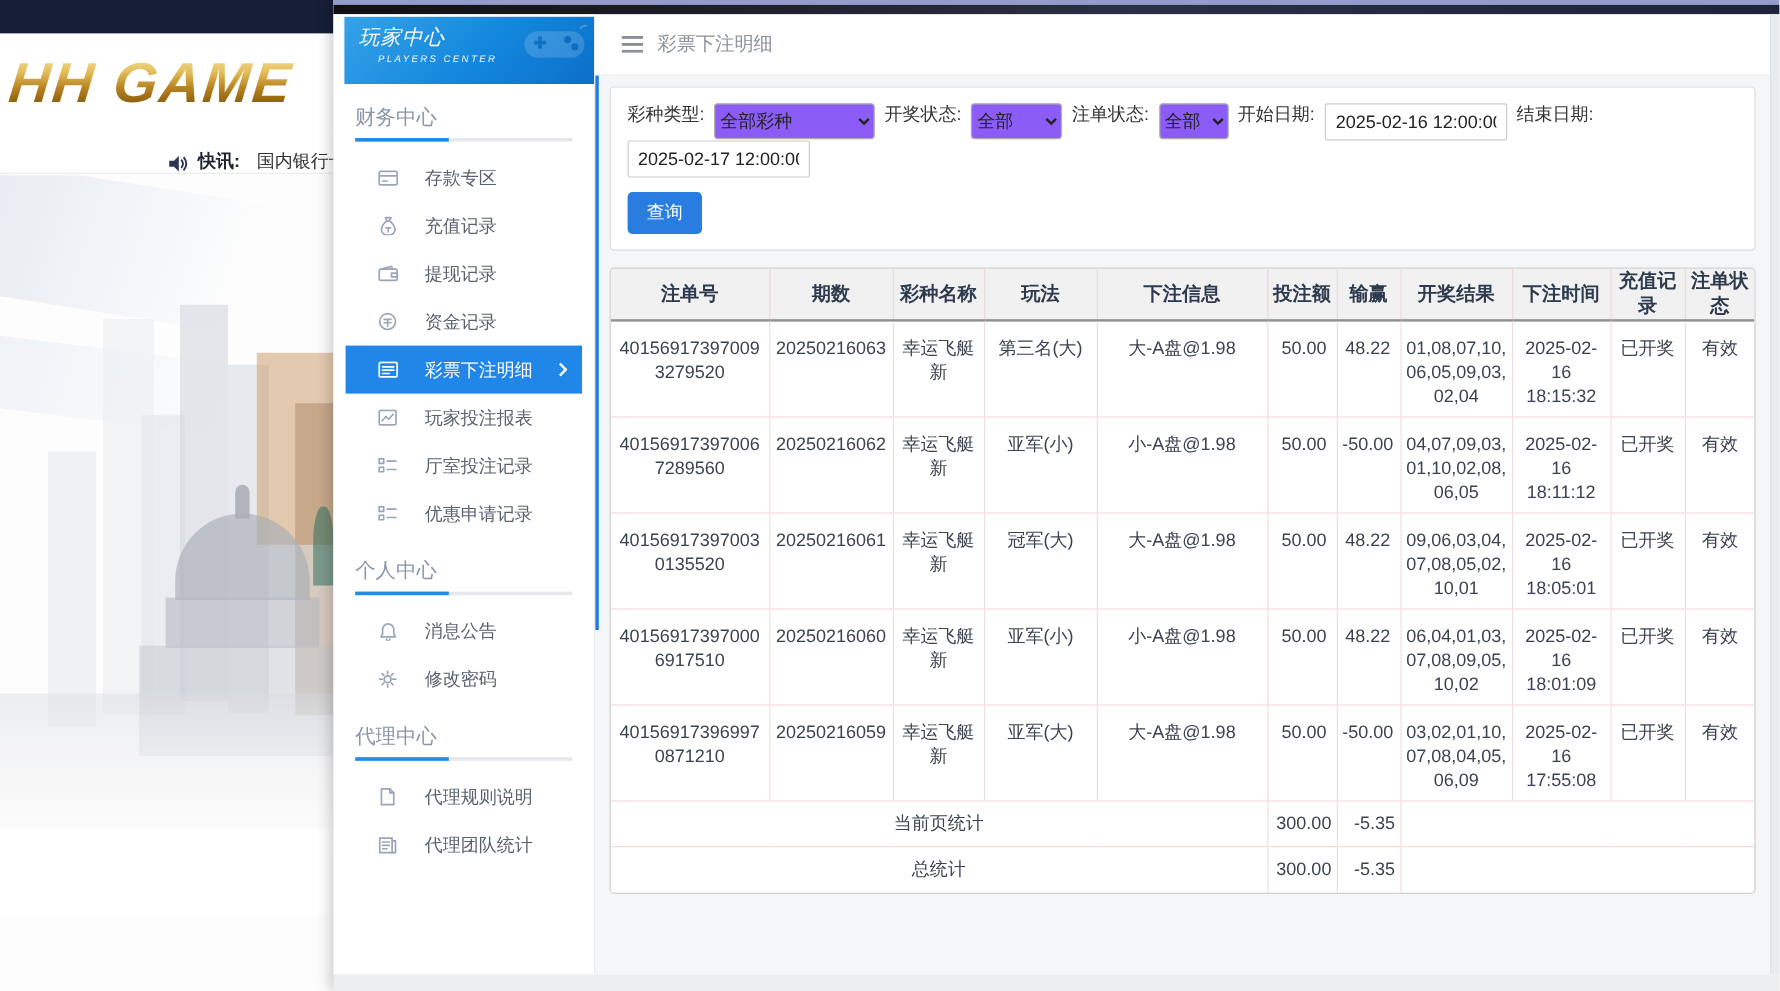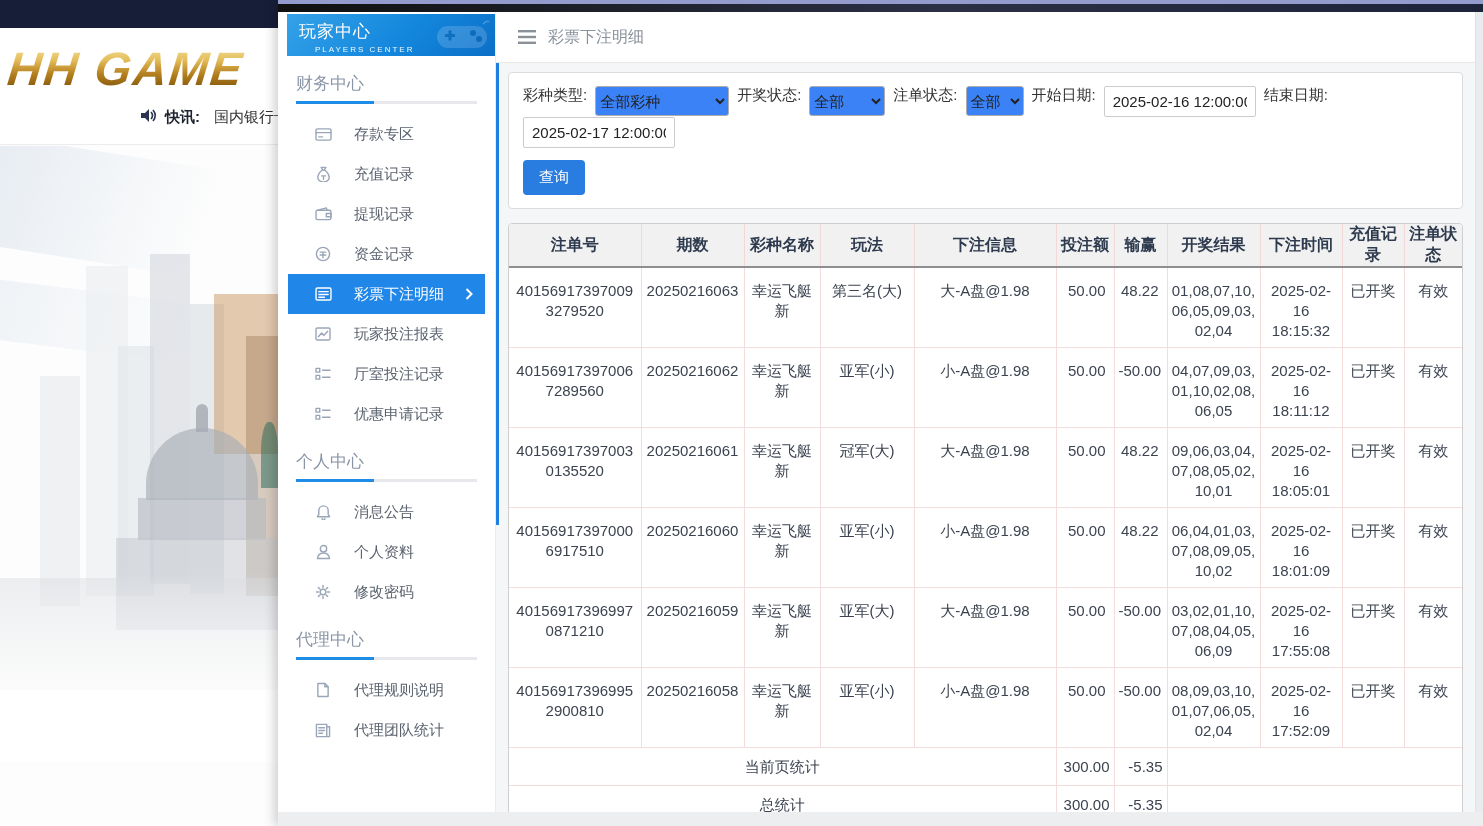--- a/index.html
+++ b/index.html
@@ -6,21 +6,21 @@
   html,body { width:1483px; height:826px; overflow:hidden; font-family:"Liberation Sans","DejaVu Sans",sans-serif; background:#fff; }
   .stage { position:relative; width:1483px; height:826px; overflow:hidden; }
 
   
   .left-page { position:absolute; left:0; top:0; width:278px; height:826px; background:#fdfdfd; overflow:hidden; }
   .left-topbar { height:28px; background:#171e38; }
   .logo-band { height:80px; background:#fff; display:flex; align-items:center; overflow:hidden; white-space:nowrap; }
   .logo-text { font-size:47px; font-weight:bold; font-style:italic; letter-spacing:2px; padding-left:8px;
     background:linear-gradient(180deg,#f6e6a6 5%,#e4bc5a 35%,#b5801f 60%,#8f6210 80%,#caa14a 100%);
     -webkit-background-clip:text; background-clip:text; color:transparent; transform:skewX(-6deg); }
-  .ticker-band { height:37px; background:#fff; border-bottom:1px solid #ececec; display:flex; align-items:flex-start; white-space:nowrap; padding-left:140px; }
+  .ticker-band { height:37px; background:#fff; border-bottom:1px solid #ececec; display:flex; align-items:flex-end; white-space:nowrap; padding-left:140px; }
   .ticker-band .spk { margin-right:8px; display:inline-flex; }
   .ticker-label { font-weight:bold; color:#1f2430; font-size:15px; margin-right:14px; }
   .ticker-text { color:#333; font-size:15px; }
 
   .city-art { position:absolute; left:0; top:146px; width:278px; height:616px; overflow:hidden; }
   .city-art div { position:absolute; }
   .streak { top:10px; left:-90px; width:430px; height:110px; transform:rotate(9deg);
     background:linear-gradient(100deg, rgba(176,194,214,.38), rgba(176,194,214,0) 70%); }
   .streak2 { top:150px; left:-60px; width:380px; height:60px; transform:rotate(7deg);
     background:linear-gradient(100deg, rgba(176,194,214,.22), rgba(176,194,214,0) 70%); }
@@ -41,22 +41,22 @@
 
   
   .panel { position:absolute; left:278px; top:0; width:1205px; height:826px; box-shadow:-4px 0 10px rgba(0,0,0,.18); }
   .top-lavender { height:4px; background:#949cce; }
   .top-dark { height:8px; background:linear-gradient(90deg,#101010,#2b3045 55%,#1d2338); }
   .panel-body { display:flex; height:800px; background:#f5f6f8; }
   .panel-bottom-strip { height:14px; background:#edeef0; }
 
   
   .sidebar { width:218px; background:#fff; flex:0 0 218px; overflow:hidden; border-right:1px solid #ececec; }
-  .sidebar-header { position:relative; margin:2px 0 0 9px; width:210px; height:42px; padding:6px 12px 16px 12px;
-    background:linear-gradient(135deg,#35a2e8 0%,#1387dd 55%,#0c6ec6 100%); color:#fff; }
+  .sidebar-header { position:relative; margin:2px 0 0 9px; width:210px; height:56px; padding:6px 12px 16px 12px;
+    background:linear-gradient(135deg,#35a2e8 0%,#1387dd 55%,#0c6ec6 100%); color:#fff;font-style:italic; }
   .sidebar-header .t1 { font-size:17px; letter-spacing:1px; }
   .sidebar-header .t2 { font-size:8px; letter-spacing:2px; margin-top:2px; opacity:.95;margin-left:16px; }
   .sidebar-header .pad { position:absolute; right:6px; top:4px; opacity:.45; }
   .side-section-title { margin:16px 18px 6px 18px; font-size:17px; color:#8a95a6; }
   .side-underline { margin:0 18px 10px 18px; height:3px; background:#e6e8ec; position:relative; }
   .side-underline i { position:absolute; left:0; top:0; height:3px; width:78px; background:#1f8ce8; display:block; }
   .side-item { height:40px; margin:0 10px; display:flex; align-items:center; padding-left:26px; cursor:pointer; color:#5a626e; }
   .side-item .side-icon { width:18px; height:18px; margin-right:22px; display:inline-flex; align-items:center; justify-content:center; }
   .side-item .side-icon svg { stroke:#9aa6b8; }
   .side-item .side-label { font-size:15px; }
@@ -70,21 +70,21 @@
   .hamburger { display:inline-flex; margin-right:12px; }
   .content-title { font-size:16px; color:#8a929c; }
   .blue-edge { position:absolute; left:0; top:51px; width:3px; height:462px; background:#1e7fe0; z-index:5; }
   .content-scroll { padding:9px 12px 0 12px; }
 
   .card { background:#fff; border:1px solid #dcdcdc; border-radius:4px; }
   .filter-card { padding:13px 14px; }
   .filter-row { display:flex; align-items:flex-start; flex-wrap:wrap; }
   .f-label { font-size:15px; color:#333; margin-right:4px; }
   .filter-row > * { margin-right:8px; }
-  select { height:30px; border:1px solid #adadad; border-radius:3px; background:#3b82f6; font-size:15px; color:#222; font-family:inherit; }
+  select { height:30px; border:1px solid #adadad; border-radius:3px; background:#8b5cf6; font-size:15px; color:#222; font-family:inherit; }
   .sel-lottery { width:134px; } .sel-draw { width:76px; } .sel-bet { width:58px; }
   .date-input { width:152px; height:31px; border:1px solid #ccc; border-radius:2px; font-size:15px; color:#222; padding:0 8px; font-family:inherit; }
   .btn-row { margin-top:12px; }
   .btn-search { background:#2a7de0; color:#fff; border:none; border-radius:4px; font-size:15px; padding:8px 16px; cursor:pointer; font-family:inherit; }
 
   .table-card { margin-top:14px; overflow:hidden; border-color:#cfcfcf; }
   table { width:100%; border-collapse:collapse; table-layout:fixed; }
   th { height:42px; background:#f1f1f1; font-size:16px; font-weight:bold; color:#2e3a4e; border-left:1px solid #f2d8d8; border-bottom:2px solid #8f8f8f; padding:0 2px; }
   th:first-child { border-left:none; }
   td { font-size:15px; color:#3c4350; text-align:center; vertical-align:top; padding:13px 4px 6px 4px;
@@ -257,29 +257,20 @@
               <span class="side-icon">
                 <svg width="15" height="16" viewBox="0 0 16 17" fill="none" stroke-width="1.5" stroke-linecap="round" stroke-linejoin="round">
                   <path d="M8 2 a5 5 0 0 1 5 5 v4 l1.5 2.5 h-13 L3 11 v-4 a5 5 0 0 1 5 -5 z"></path>
                   <path d="M6.5 15.5 a1.5 1.5 0 0 0 3 0"></path>
                 </svg>
               </span>
               <span class="side-label">消息公告</span>
             </div>
             <div class="side-item">
               <span class="side-icon">
-                <svg width="15" height="16" viewBox="0 0 16 17" fill="none" stroke-width="1.5" stroke-linecap="round" stroke-linejoin="round">
-                  <circle cx="8" cy="5" r="3.4"></circle>
-                  <path d="M1.5 15.5 q1 -6 6.5 -6 q5.5 0 6.5 6 z"></path>
-                </svg>
-              </span>
-              <span class="side-label">个人资料</span>
-            </div>
-            <div class="side-item">
-              <span class="side-icon">
                 <svg width="16" height="16" viewBox="0 0 17 17" fill="none" stroke-width="1.5" stroke-linecap="round" stroke-linejoin="round">
                   <circle cx="8.5" cy="8.5" r="3"></circle>
                   <path d="M8.5 1.5 v2.3 M8.5 13.2 v2.3 M1.5 8.5 h2.3 M13.2 8.5 h2.3 M3.6 3.6 l1.6 1.6 M11.8 11.8 l1.6 1.6 M13.4 3.6 l-1.6 1.6 M5.2 11.8 l-1.6 1.6"></path>
                 </svg>
               </span>
               <span class="side-label">修改密码</span>
             </div>
             <div class="side-section-title">代理中心</div>
             <div class="side-underline">
               <i></i>
@@ -436,33 +427,20 @@
                     <td>幸运飞艇新</td>
                     <td>亚军(大)</td>
                     <td>大-A盘@1.98</td>
                     <td class="num">50.00</td>
                     <td class="num">-50.00</td>
                     <td class="break">03,02,01,10,07,08,04,05,06,09</td>
                     <td>2025-02-16 17:55:08</td>
                     <td>已开奖</td>
                     <td>有效</td>
                   </tr>
-                  <tr class="data-row">
-                    <td class="break">401569173969952900810</td>
-                    <td>20250216058</td>
-                    <td>幸运飞艇新</td>
-                    <td>亚军(小)</td>
-                    <td>小-A盘@1.98</td>
-                    <td class="num">50.00</td>
-                    <td class="num">-50.00</td>
-                    <td class="break">08,09,03,10,01,07,06,05,02,04</td>
-                    <td>2025-02-16 17:52:09</td>
-                    <td>已开奖</td>
-                    <td>有效</td>
-                  </tr>
                   <tr class="summary">
                     <td colspan="5">当前页统计</td>
                     <td class="num">300.00</td>
                     <td class="num">-5.35</td>
                     <td colspan="4" class="blank"></td>
                   </tr>
                   <tr class="summary">
                     <td colspan="5">总统计</td>
                     <td class="num">300.00</td>
                     <td class="num">-5.35</td>

